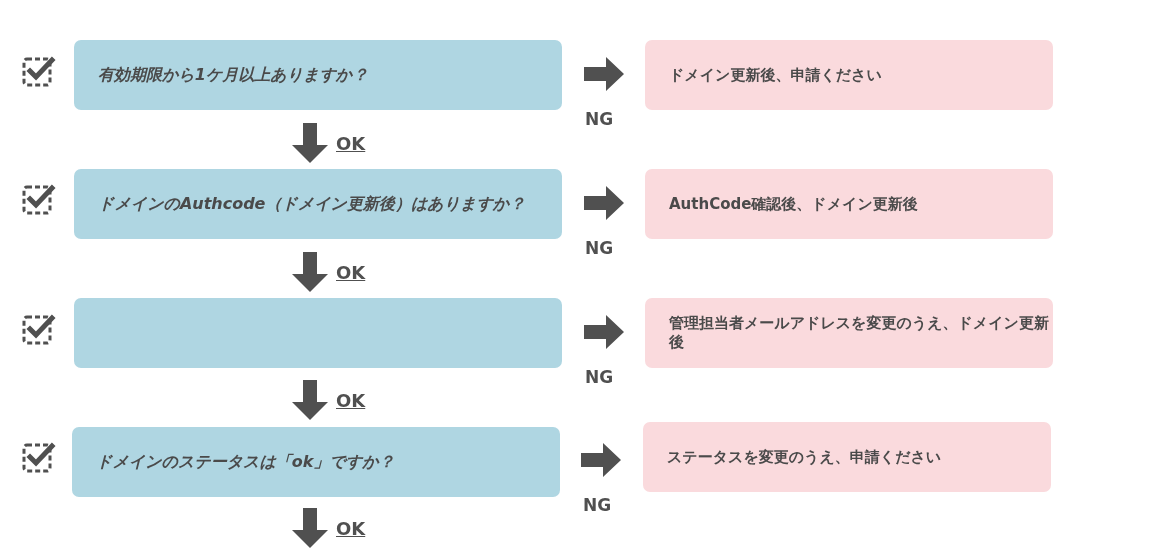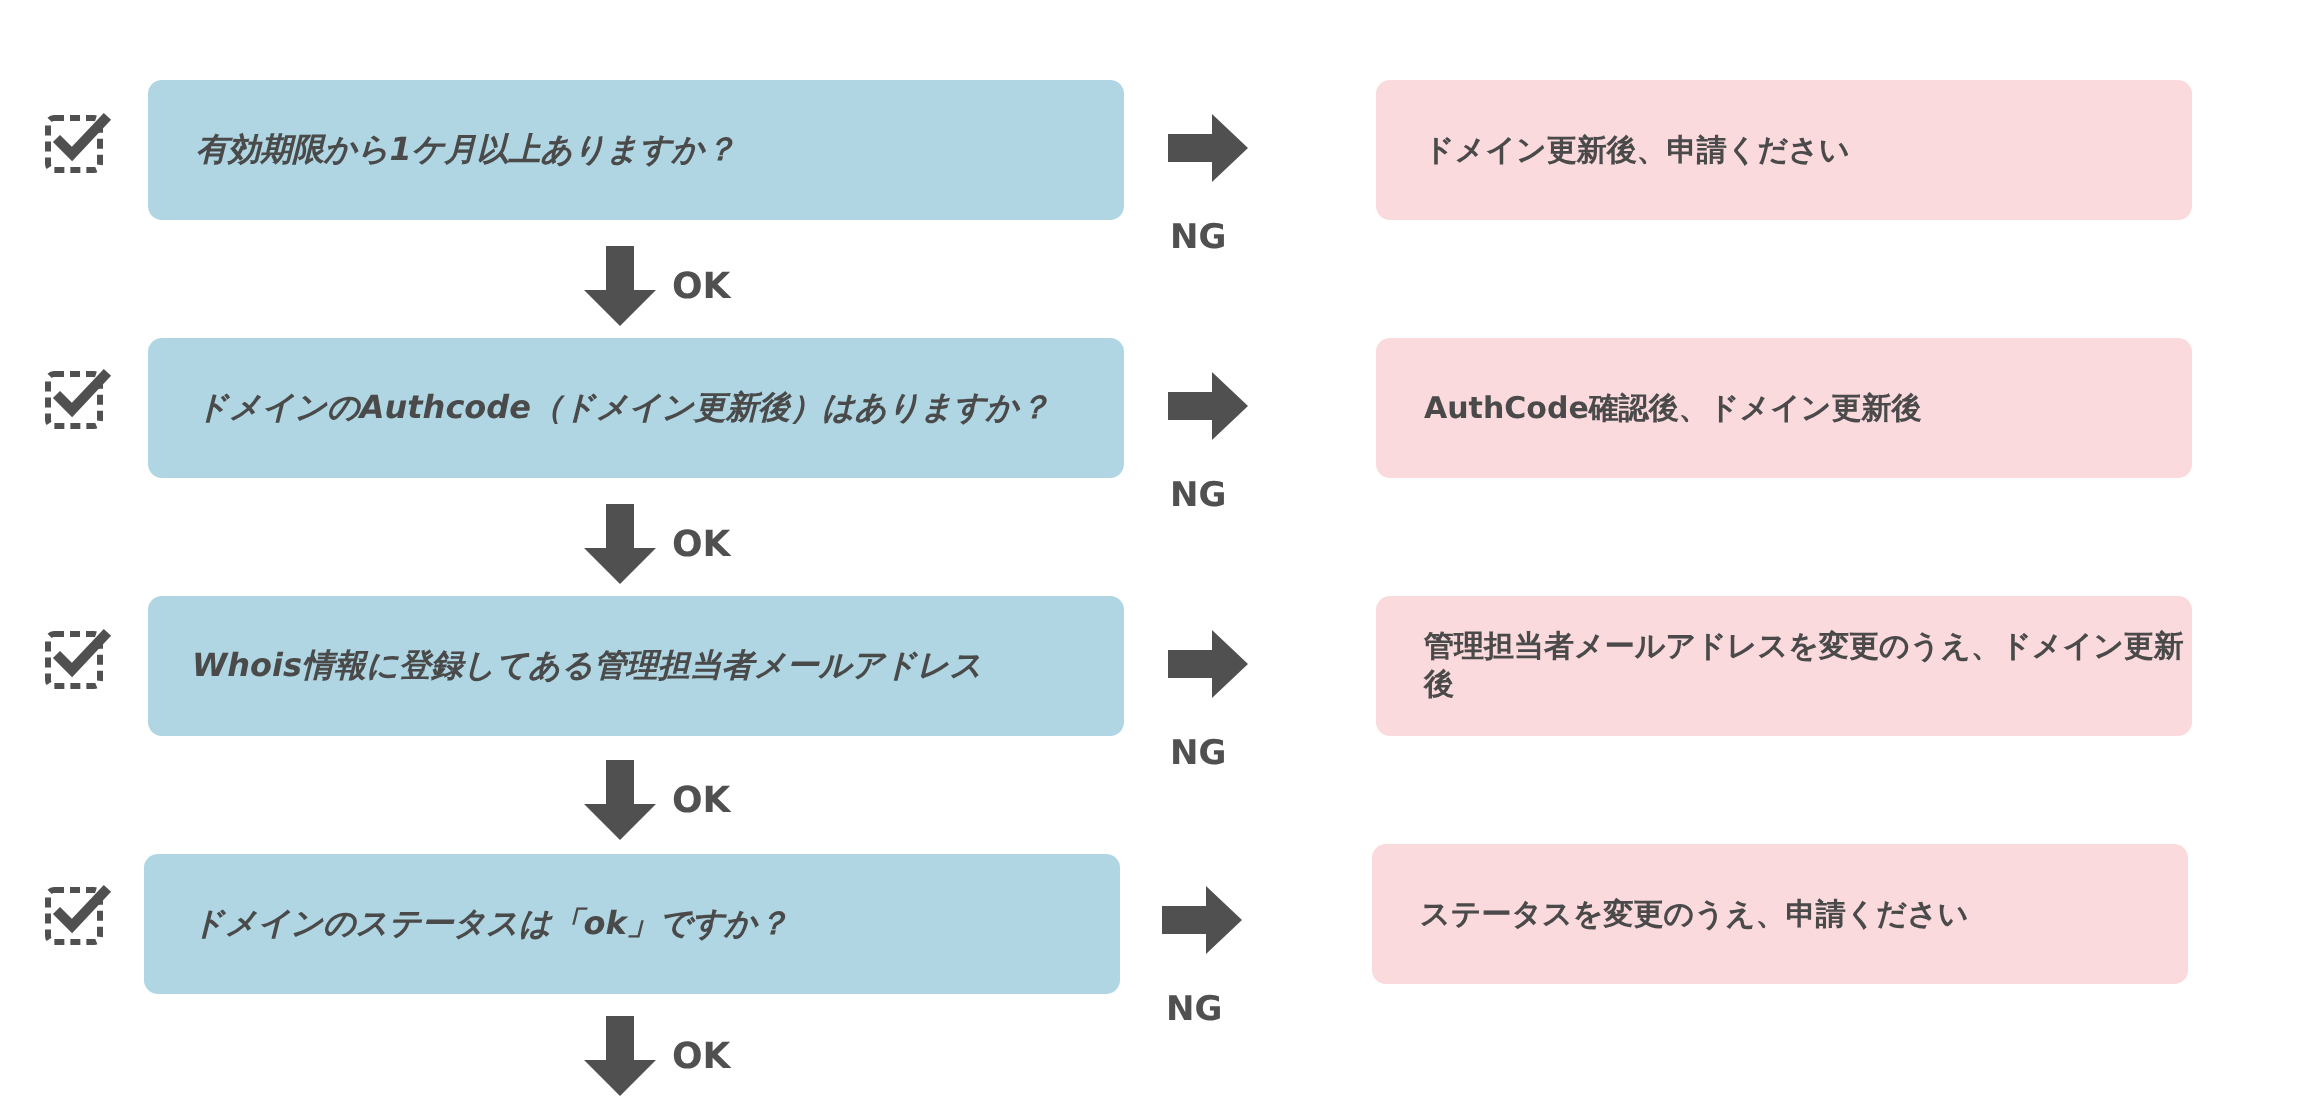--- a/index.html
+++ b/index.html
@@ -7,23 +7,23 @@
          font-family:"DejaVu Sans","Liberation Sans",sans-serif; color:#555555; }
   .check { position:absolute; left:22px; width:34px; height:34px; }
   .q-box { position:absolute; left:74px; width:488px; height:70px; background:#afd6e2;
            border-radius:7px; display:flex; align-items:center; box-sizing:border-box;
            padding-left:24px; font-size:16px; font-weight:bold; color:#4a4a4a; line-height:30px;font-style:italic; }
   .q-box.two { padding-left:22px; }
   .r-arrow { position:absolute; left:584px; width:40px; height:34px; }
   .ng { position:absolute; left:585px; font-size:17px; font-weight:bold; color:#505050;margin-top:15px; }
   .a-box { position:absolute; left:645px; width:408px; height:70px; background:#fadadd;
            border-radius:7px; display:flex; align-items:center; box-sizing:border-box;
-           padding-left:24px; font-size:15px; font-weight:bold; color:#4a4a4a;margin-left:43px; }
+           padding-left:24px; font-size:15px; font-weight:bold; color:#4a4a4a; }
   .down { position:absolute; left:292px; width:36px; height:40px; }
-  .ok { position:absolute; left:336px; font-size:18px; font-weight:bold; color:#505050; }
+  .ok { position:absolute; left:336px; font-size:18px; font-weight:bold; color:#505050;text-decoration:underline; }
 </style>
 </head>
 <body>
 
 <svg class="check" style="top:54px" viewBox="0 0 34 34">
   <rect x="2" y="5" width="26" height="26" rx="3" fill="none" stroke="#505050" stroke-width="3" stroke-dasharray="5 3"></rect>
   <path d="M8 17 L14 23 L30 6" fill="none" stroke="#505050" stroke-width="5" stroke-linecap="square"></path>
 </svg>
 <div class="q-box" style="top:40px">
   <span>有効期限から1ケ月以上ありますか？</span>
@@ -57,21 +57,20 @@
 <svg class="down" style="top:252px" viewBox="0 0 36 40">
   <polygon points="11,0 25,0 25,22 36,22 18,40 0,22 11,22" fill="#505050"></polygon>
 </svg>
 <div class="ok" style="top:262px">OK</div>
 
 <svg class="check" style="top:312px" viewBox="0 0 34 34">
   <rect x="2" y="5" width="26" height="26" rx="3" fill="none" stroke="#505050" stroke-width="3" stroke-dasharray="5 3"></rect>
   <path d="M8 17 L14 23 L30 6" fill="none" stroke="#505050" stroke-width="5" stroke-linecap="square"></path>
 </svg>
 <div class="q-box two" style="top:298px; flex-direction:column; align-items:flex-start; justify-content:center;">
-  <span>Whois情報に登録してある管理担当者メールアドレス</span>
 </div>
 <svg class="r-arrow" style="top:315px" viewBox="0 0 40 34">
   <polygon points="0,10 22,10 22,0 40,17 22,34 22,24 0,24" fill="#505050"></polygon>
 </svg>
 <div class="ng" style="top:352px">NG</div>
 <div class="a-box" style="top:298px">
   <span>管理担当者メールアドレスを変更のうえ、ドメイン更新後</span>
 </div>
 <svg class="down" style="top:380px" viewBox="0 0 36 40">
   <polygon points="11,0 25,0 25,22 36,22 18,40 0,22 11,22" fill="#505050"></polygon>

